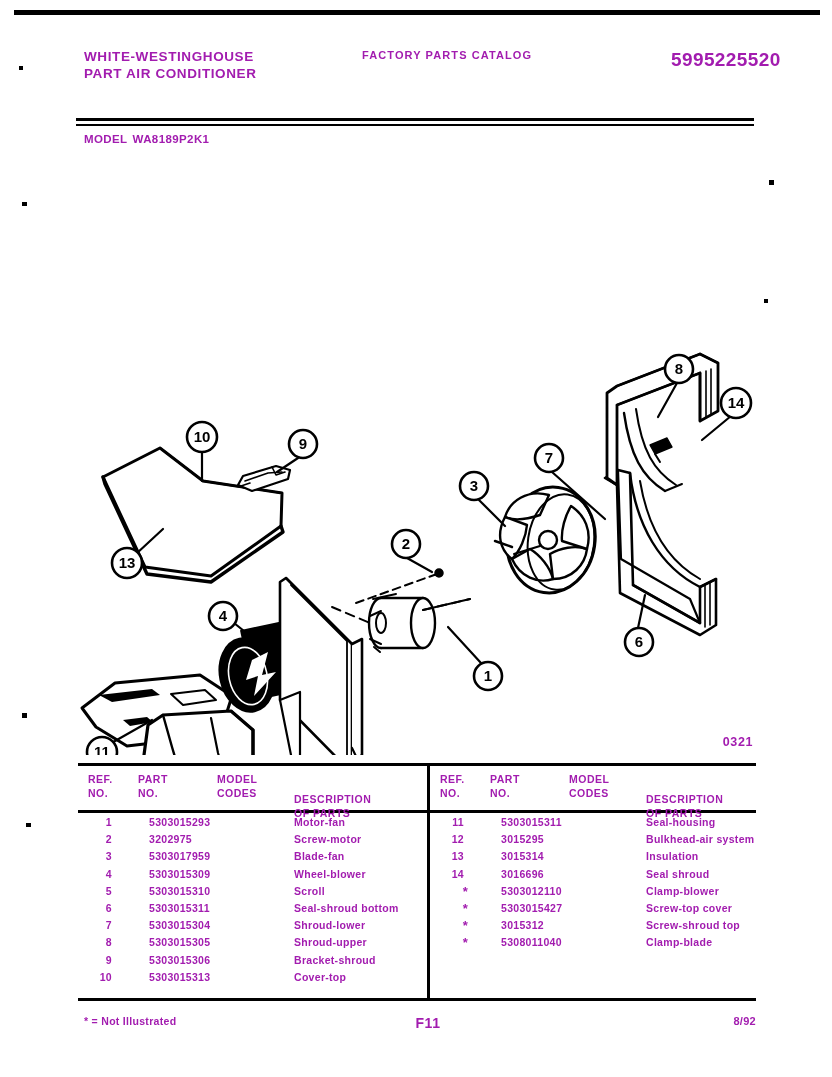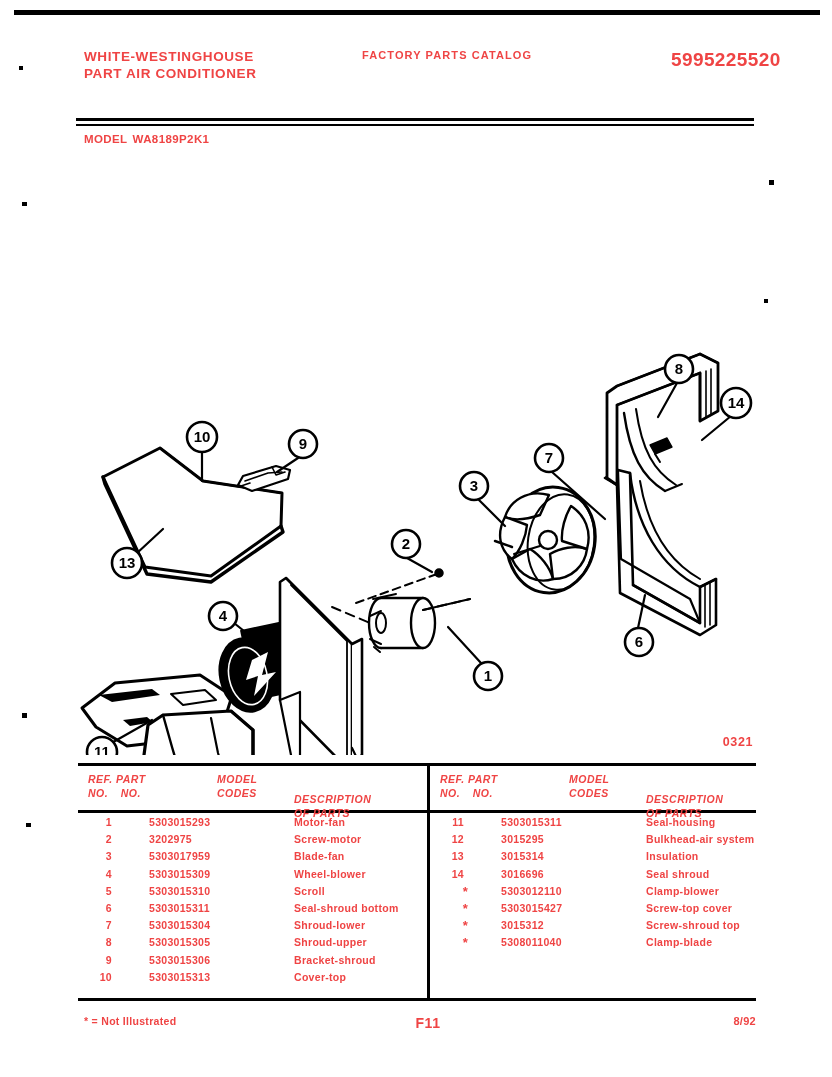--- a/index.html
+++ b/index.html
@@ -6,21 +6,21 @@
     margin: 0;
     padding: 0;
     background: #ffffff;
   }
   .page {
     position: relative;
     width: 832px;
     height: 1077px;
     background: #ffffff;
     font-family: "Liberation Sans", sans-serif;
-    color: #ef4444;
+    color: #a21caf;
     overflow: hidden;
   }
   
   .page-top-rule {
     position: absolute;
     left: 14px;
     top: 10px;
     width: 806px;
     height: 5px;
     background: #000;
@@ -145,29 +145,28 @@
   .thead {
     position: absolute;
     top: 9px;
     left: 0;
     width: 349px;
     height: 38px;
     font-size: 10.5px;
     font-weight: bold;
     letter-spacing: 0.5px;
     line-height: 14px;
-    font-style: italic;
   }
   .th {
     position: absolute;
     top: 0;
     white-space: pre-line;
   }
   .th.ref   { left: 10px; }
-  .th.part  { left: 38px; text-align: center; }
+  .th.part  { left: 60px; }
   .th.model { left: 139px; }
   .th.desc  { left: 216px; margin-top: 20px; }
 
   .tbody {
     position: absolute;
     top: 53px;
     left: 0;
     width: 349px;
   }
   .trow {

